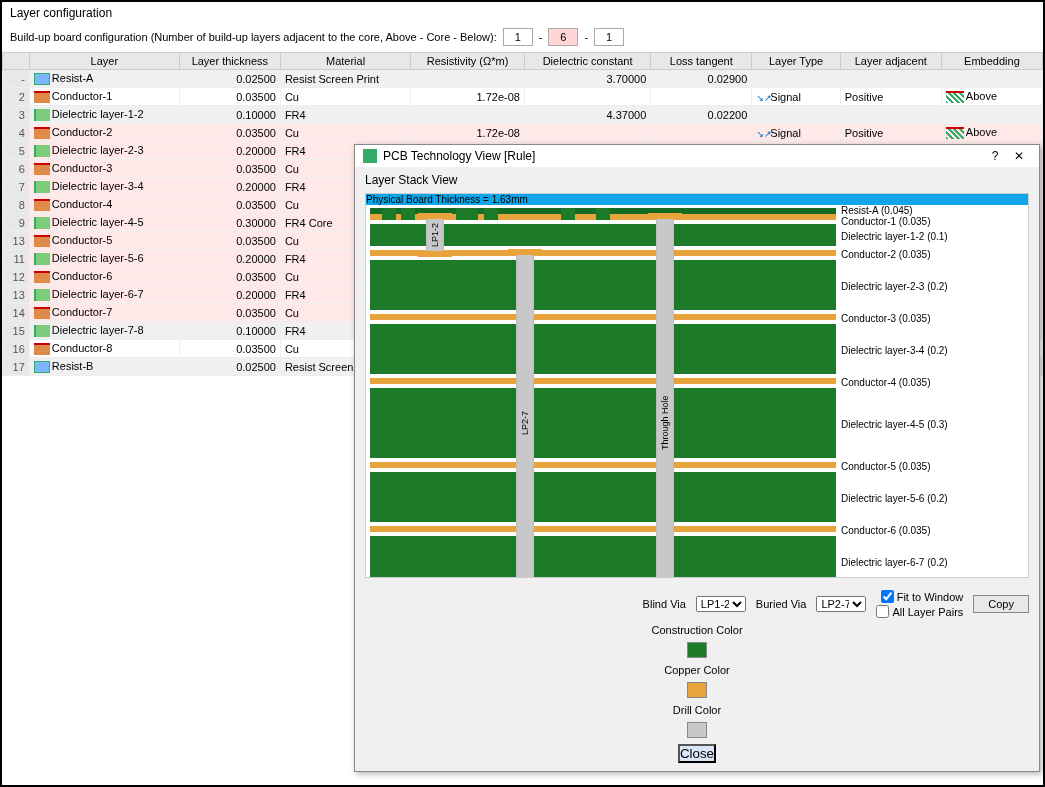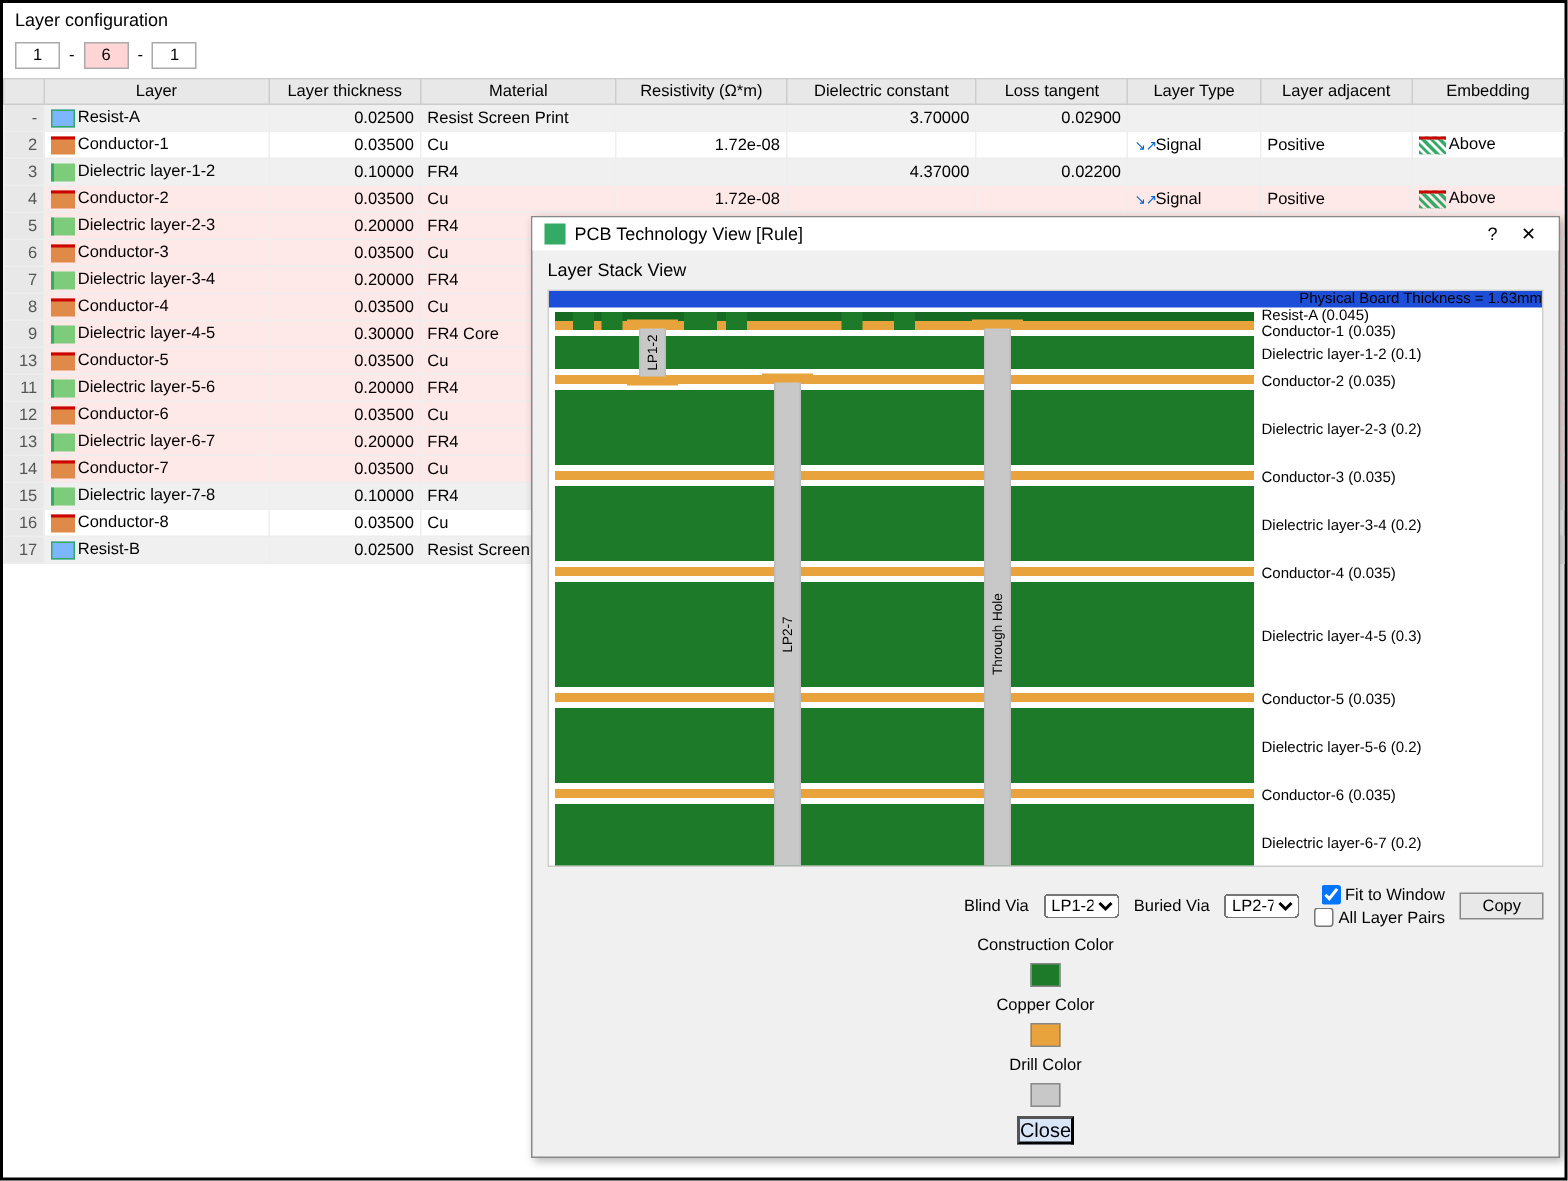--- a/index.html
+++ b/index.html
@@ -29,35 +29,36 @@
 .dialog-title .btn { width:24px; text-align:center; cursor:default; }
 .stack-title { padding: 6px 10px; font-size:12px; }
 .stack-canvas { flex:1; margin: 0 10px 8px 10px; background:#fff; border:1px solid #ccc; position:relative; overflow:hidden; }
 .layer-bar { position:absolute; left:4px; }
 .cu-bar { background:#e8a33c; height:6px; }
 .diel-bar { background:#1c7a29; }
 .resist-bar { background:#156b22; height:6px; }
 .layer-lbl { position:absolute; left:475px; font-size:10px; white-space:nowrap; }
 .via { position:absolute; background:#c8c8c8; width:18px; border:1px solid #bbb; }
 .via-lbl { font-size:9px; writing-mode: vertical-rl; transform: rotate(180deg); text-align:center; width:100%; height:100%; display:flex; align-items:center; justify-content:center; }
-.phys-lbl { position:absolute; top:0; left:0; right:0; text-align:right; font-size:10px; background:#1d4ed8; }
+.phys-lbl { position:absolute; top:0; left:0; right:0; text-align:left; font-size:10px; background:#0ea5e9; }
 .bottom-controls { padding: 4px 10px; display:flex; align-items:center; gap:10px; font-size:11px; justify-content:flex-end; flex-wrap:wrap; }
 .bottom-controls select { font-size:11px; width:50px; }
 .bottom-controls button { font-size:11px; padding: 2px 14px; background:#e8e8e8; border:1px solid #888; }
 .chk { display:flex; align-items:center; gap:3px; }
 .legend { padding: 2px 10px 8px; display:flex; align-items:center; gap:6px; justify-content:flex-end; font-size:11px;flex-direction:column; }
 .swatch { width:20px; height:16px; border:1px solid #888; }
 .btn-close { background:#d8e6f8 !important; }
 </style>
 </head>
 <body>
 
 <div class="panel-title">Layer configuration</div>
 
 <div class="config-row">
+  <span>Build-up board configuration (Number of build-up layers adjacent to the core, Above - Core - Below):</span>
   <input value="1" style="">
   <span>-</span>
   <input class="input-red" value="6" style="">
   <span>-</span>
   <input value="1" style="">
 </div>
 
 <table class="table">
   <thead>
       <tr>

